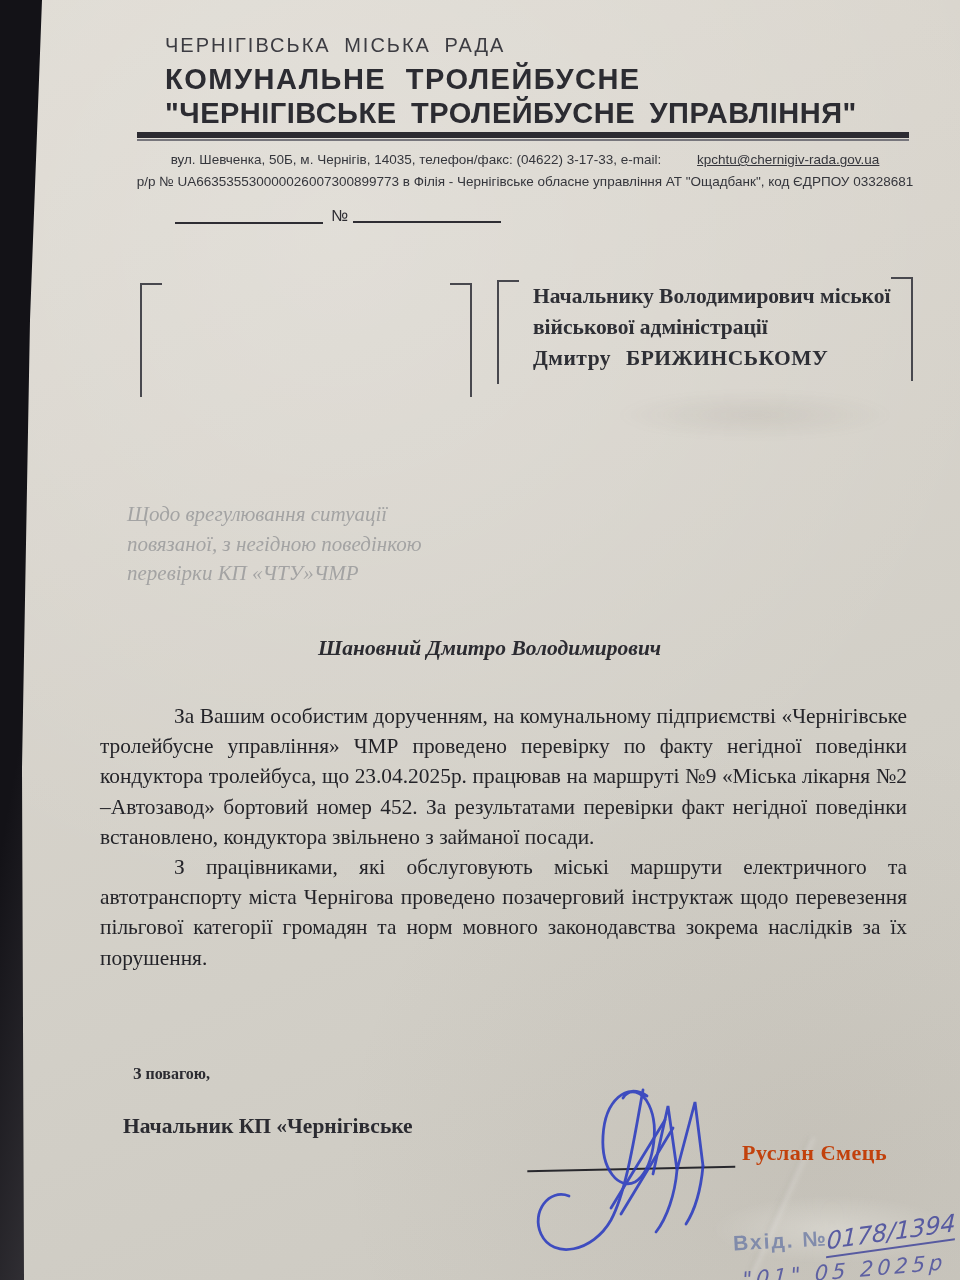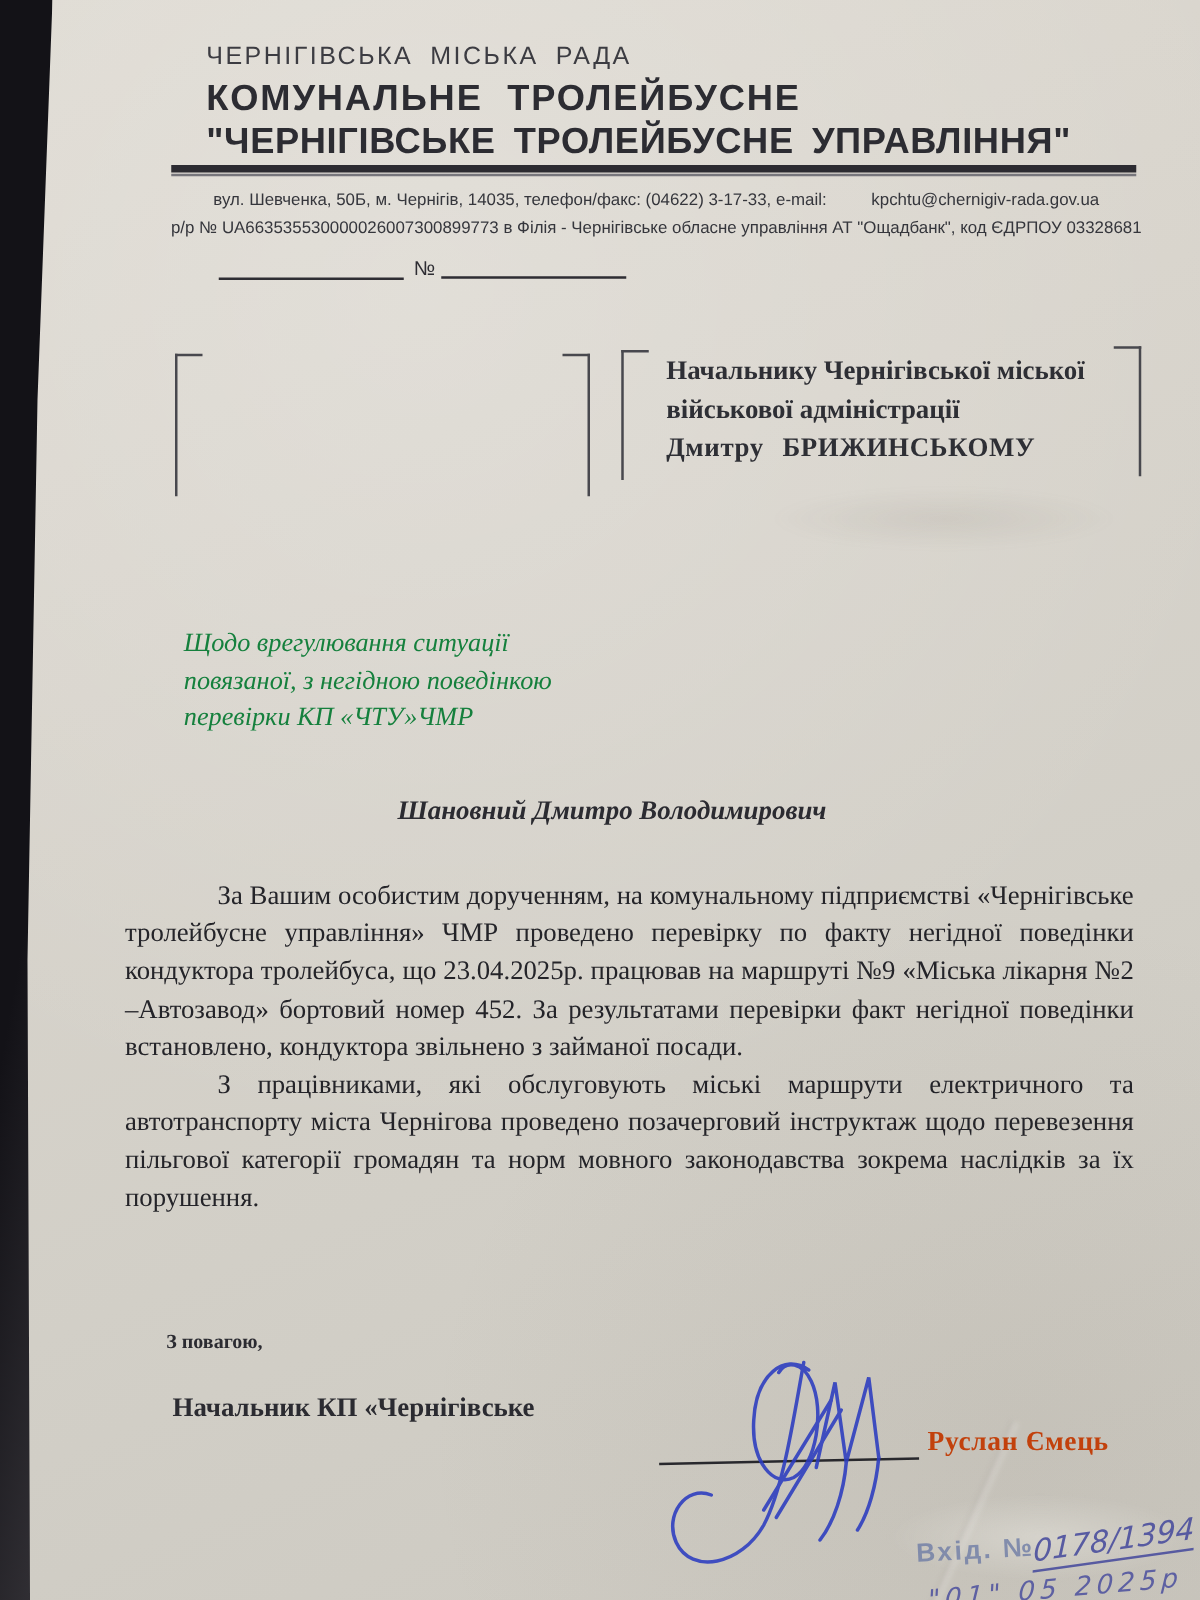--- a/index.html
+++ b/index.html
@@ -28,48 +28,48 @@
   .lh1{top:34px;font-size:20px;letter-spacing:2px;word-spacing:6px;font-weight:500;color:#3c3c42;}
   .lh2{top:63px;font-size:29px;font-weight:bold;letter-spacing:1.5px;word-spacing:10px;color:#2c2c32;}
   .lh3{top:97px;font-size:29px;font-weight:bold;letter-spacing:0.5px;word-spacing:6px;color:#2c2c32;}
   .rule{position:absolute;left:137px;top:132px;width:772px;}
   .rule .b1{height:6px;background:#2c2b31;}
   .rule .b2{height:2px;background:#77767c;margin-top:1px;}
   .addr{position:absolute;left:130px;width:790px;text-align:center;font-family:"Liberation Sans",sans-serif;
     font-size:13.5px;color:#35363c;}
   .addr1{top:152px;}
   .addr2{top:174px;}
-  .email{margin-left:32px;}
+  .email{text-decoration:underline;margin-left:32px;}
 
   .numline{position:absolute;top:207px;left:0;width:960px;height:30px;font-family:"Liberation Sans",sans-serif;}
   .blank1{position:absolute;left:175px;top:15px;width:148px;border-bottom:2px solid #2e2d33;}
   .numsym{position:absolute;left:331px;top:0px;font-size:16px;color:#2e2d33;}
   .blank2{position:absolute;left:353px;top:14px;width:148px;border-bottom:2px solid #2e2d33;}
 
   
   .mark{position:absolute;}
   .mark .h{position:absolute;top:0;width:22px;border-top:2px solid #48484e;}
   .mark .v{position:absolute;top:0;border-left:2px solid #48484e;}
   .mark.tr .v{border-left:none;border-right:2px solid #48484e;}
 
   
   .recipient{position:absolute;left:533px;top:281px;font-size:21.5px;font-weight:bold;line-height:31px;color:#2e2f35;}
   .recipient .nameline{word-spacing:9px;letter-spacing:0.5px;}
 
   
-  .subject{position:absolute;left:147px;top:500px;font-size:21px;font-style:italic;line-height:29.5px;color:#15803d;}
+  .subject{position:absolute;left:127px;top:500px;font-size:21px;font-style:italic;line-height:29.5px;color:#a3a3a3;}
 
   .salutation{position:absolute;left:318px;top:636px;font-size:21.5px;font-weight:bold;font-style:italic;color:#2b2b31;}
 
   .bodytext{position:absolute;left:100px;top:701px;width:807px;font-size:21.4px;line-height:30.2px;
     text-align:justify;color:#242429;}
   .bodytext p{margin:0;text-indent:74px;}
 
   .valediction{position:absolute;left:133px;top:1065px;font-size:16px;font-weight:bold;color:#2b2b31;}
-  .signer-title{position:absolute;left:138px;top:1111px;font-size:21.5px;font-weight:bold;line-height:31px;color:#2b2b31;}
+  .signer-title{position:absolute;left:123px;top:1111px;font-size:21.5px;font-weight:bold;line-height:31px;color:#2b2b31;}
   .sig-line{position:absolute;left:527px;top:1140px;width:208px;height:28px;border-bottom:2px solid #28282d;transform:rotate(-1.2deg);}
   .signer-name{position:absolute;left:742px;top:1140px;font-size:22px;font-weight:bold;letter-spacing:0.5px;color:#c2410c;}
   .sig-svg{position:absolute;left:515px;top:1078px;overflow:visible;}
 
   
   .stamp-label{position:absolute;left:733px;top:1229px;font-family:"Liberation Sans",sans-serif;font-size:21px;
     font-weight:bold;letter-spacing:2px;transform:rotate(-3deg);opacity:0.8;}
   .stamp-number{position:absolute;left:826px;top:1218px;font-size:24px;font-style:italic;font-family:"DejaVu Sans",sans-serif;
     transform:rotate(-8deg) skewX(-10deg);border-bottom:2px solid;padding-bottom:1px;opacity:0.9;}
   .stamp-date{position:absolute;left:742px;top:1259px;font-size:21px;font-style:italic;font-family:"DejaVu Sans",sans-serif;
@@ -114,21 +114,21 @@
     <div class="mark tl" style="left:497px;top:280px;">
       <span class="h" style="left:0;"></span>
         <span class="v" style="left:0;height:104px;"></span>
     </div>
     <div class="mark tr" style="left:891px;top:277px;">
       <span class="h" style="left:0;"></span>
         <span class="v" style="left:20px;height:104px;"></span>
     </div>
 
     <div class="recipient">
-      <div>Начальнику Чернігівської міської</div>
+      <div>Начальнику Володимирович міської</div>
       <div>військової адміністрації</div>
       <div class="nameline">Дмитру БРИЖИНСЬКОМУ</div>
     </div>
 
     <div class="subject">
       <div>Щодо врегулювання ситуації</div>
       <div>повязаної, з негідною поведінкою</div>
       <div>перевірки КП «ЧТУ»ЧМР</div>
     </div>
 

